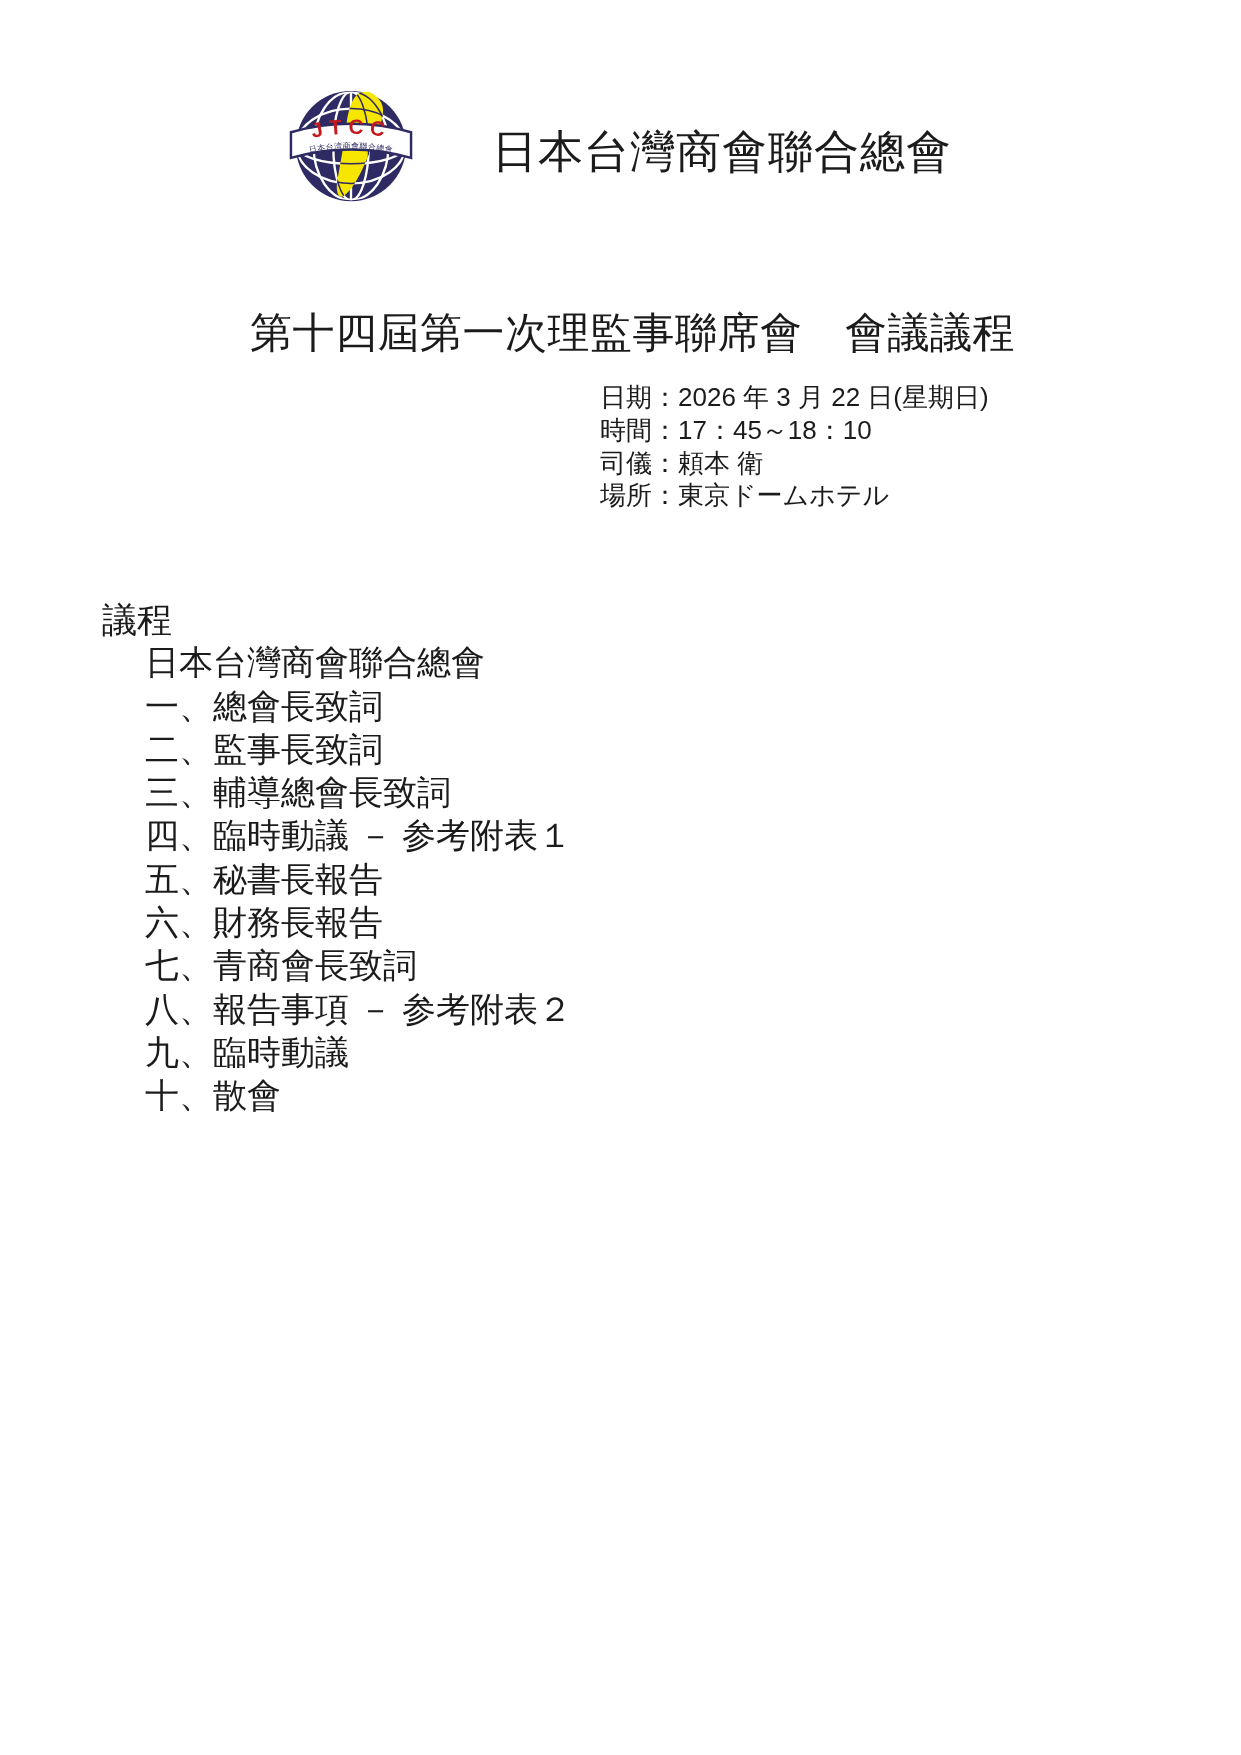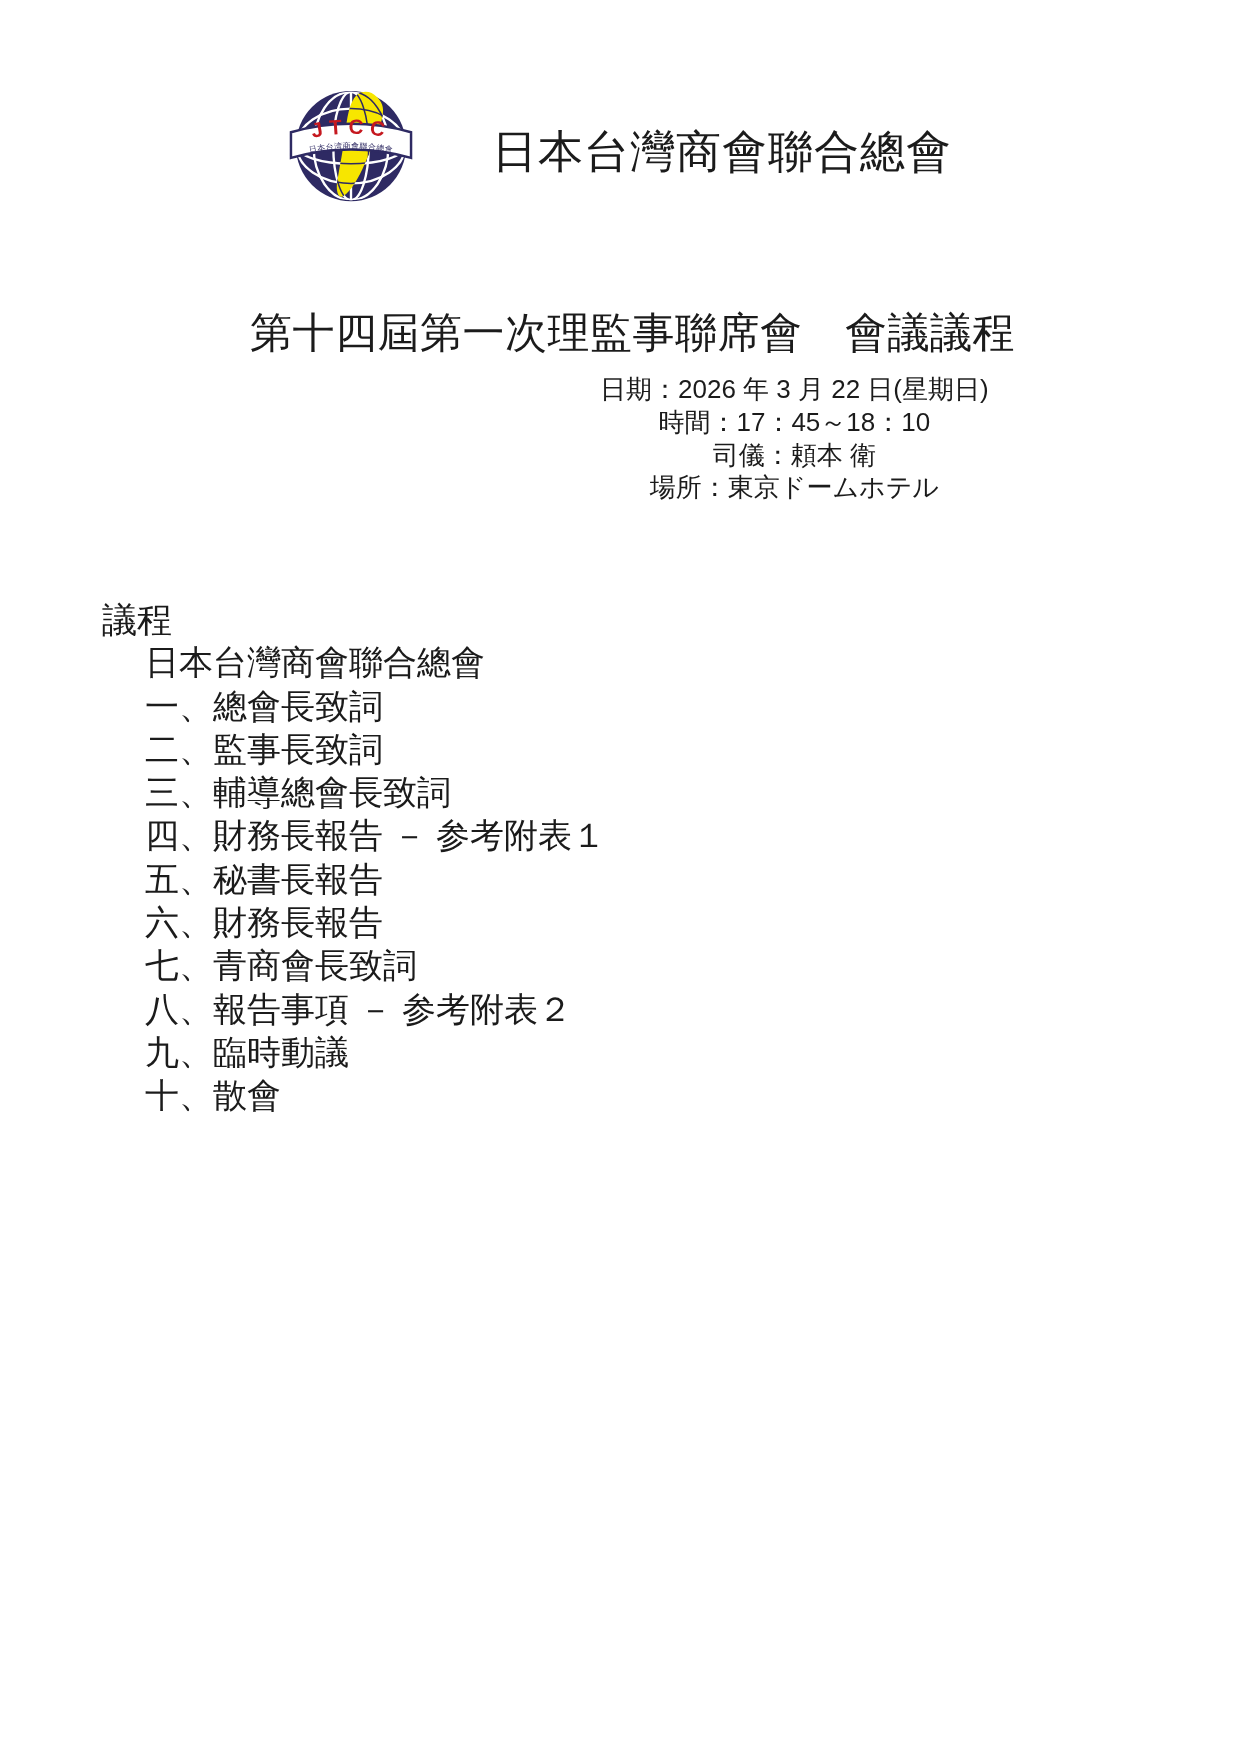--- a/index.html
+++ b/index.html
@@ -46,25 +46,24 @@
     font-size: 42px;
     font-weight: 400;
     letter-spacing: 0.5px;
     white-space: nowrap;
   }
 
   
   .meta {
     position: absolute;
     left: 600px;
-    top: 373px;
+    top: 381px;
     font-size: 26px;
     line-height: 32.8px;
     white-space: nowrap;
-    text-align: center;
   }
 
   
   .agenda {
     position: absolute;
     left: 75px;
     top: 598px;
     font-size: 34px;
     line-height: 43.3px;
     white-space: nowrap;
@@ -148,21 +147,21 @@
       <div class="agenda-item">
         <span class="num">一、</span><span class="txt">總會長致詞</span>
       </div>
       <div class="agenda-item">
         <span class="num">二、</span><span class="txt">監事長致詞</span>
       </div>
       <div class="agenda-item">
         <span class="num">三、</span><span class="txt">輔導總會長致詞</span>
       </div>
       <div class="agenda-item">
-        <span class="num">四、</span><span class="txt">財務長報告 － 参考附表１</span>
+        <span class="num">四、</span><span class="txt">臨時動議 － 参考附表１</span>
       </div>
       <div class="agenda-item">
         <span class="num">五、</span><span class="txt">秘書長報告</span>
       </div>
       <div class="agenda-item">
         <span class="num">六、</span><span class="txt">財務長報告</span>
       </div>
       <div class="agenda-item">
         <span class="num">七、</span><span class="txt">青商會長致詞</span>
       </div>

